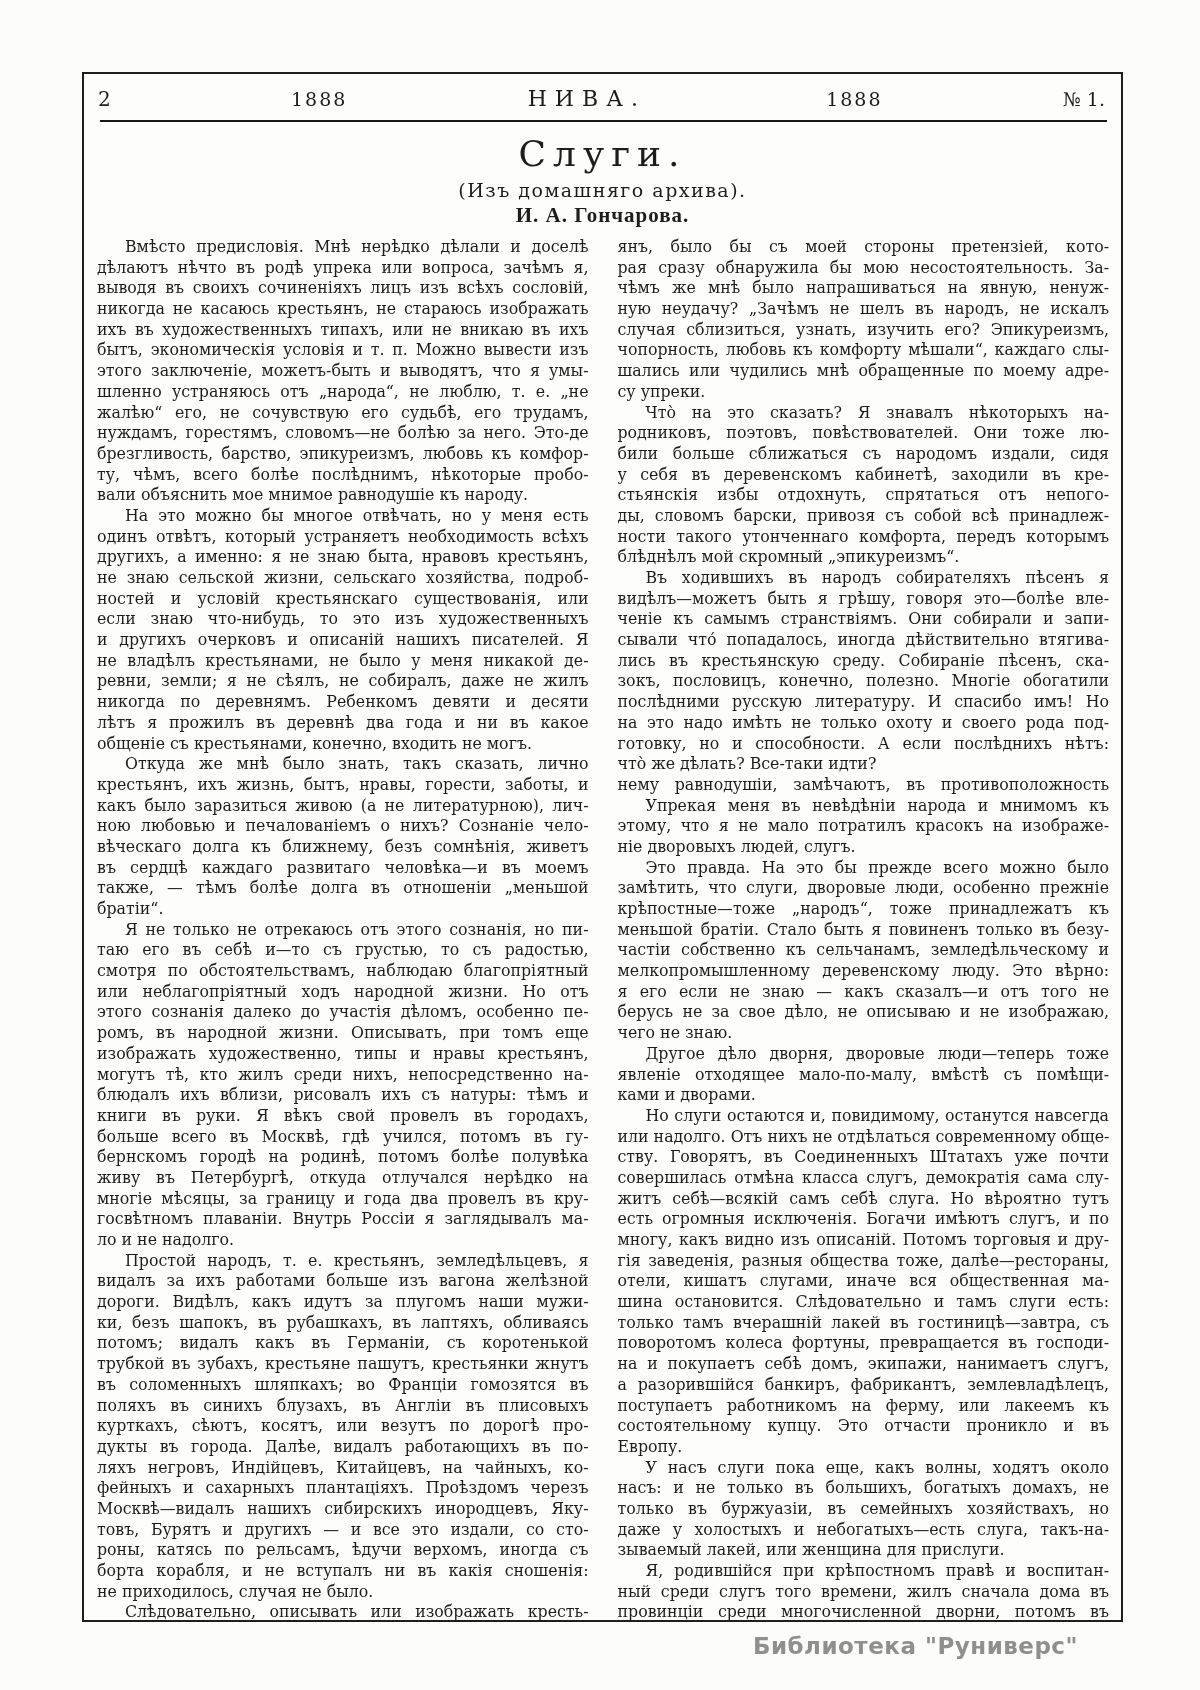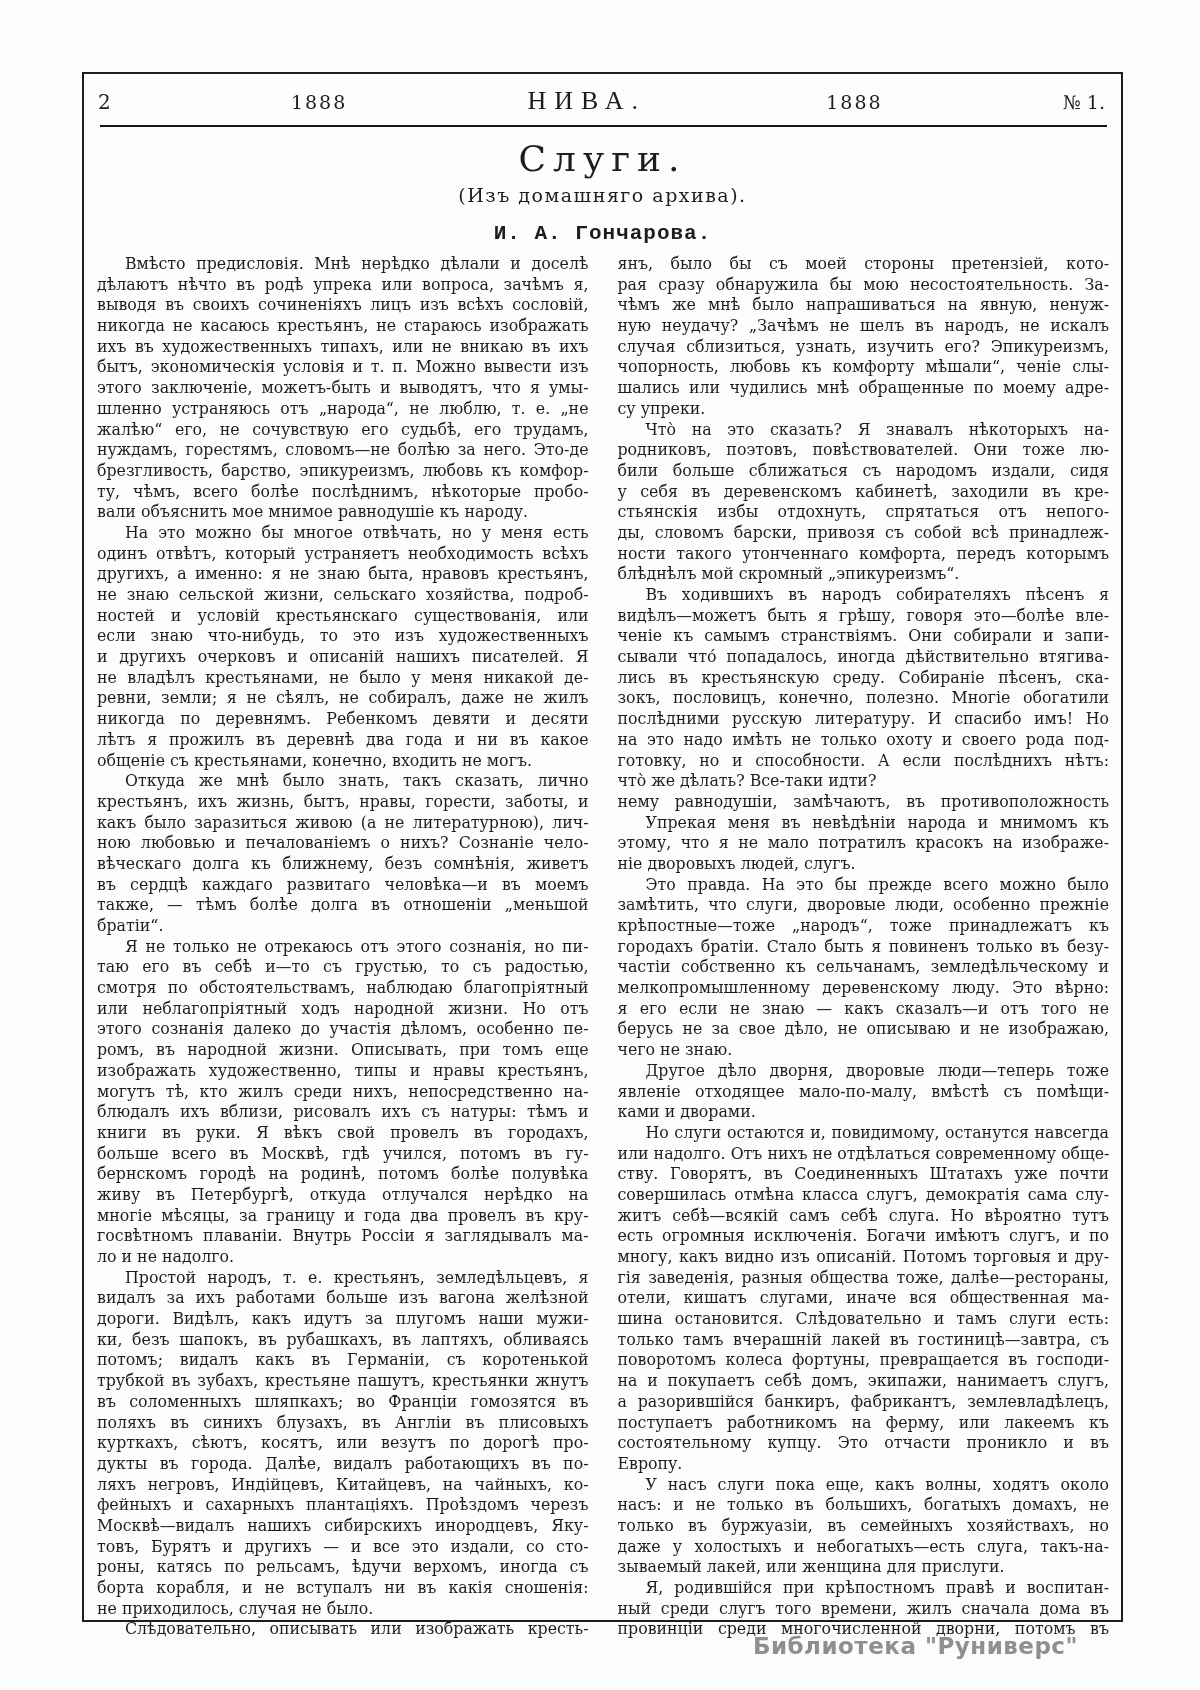--- a/index.html
+++ b/index.html
@@ -10,29 +10,29 @@
   }
   .frame {
     position:absolute; left:82px; top:72px; width:1041px; height:1550px;
     border:2px solid #1e1e1e; box-sizing:border-box; background:#fdfdfc;
   }
   .masthead-row {
     display:flex; justify-content:space-between; align-items:baseline;
     padding:12px 16px 0 14px; font-size:20px;
   }
   .masthead-row .year { font-size:19px; letter-spacing:2px;text-align:center; }
-  .masthead-title { font-size:26px; letter-spacing:8px; font-weight:500;font-family:Liberation Serif, serif; }
+  .masthead-title { font-size:22px; letter-spacing:8px; font-weight:500; }
   .issue-no { font-size:19px; }
   .header-rule { border:none; border-top:2.5px solid #161616; margin:9px 14px 0 16px; }
   .title-block { text-align:center; margin-top:10px; }
   .article-title { font-size:36px; letter-spacing:7px; line-height:44px; }
   .article-subtitle { font-size:19px; letter-spacing:1.5px; margin-top:3px; }
   .article-author {
-    font-family:Liberation Mono, monospace; font-weight:bold;
-    font-size:21px; letter-spacing:1px; margin-top:16px;
+    font-family:Liberation Serif, serif; font-weight:bold;
+    font-size:21px; letter-spacing:1px; margin-top:2px;
   }
   .cols { display:flex; gap:29px; padding:9px 12px 0 13px; }
   .col { flex:1 1 0; min-width:0; font-size:15.8px; overflow:hidden; }
   .para { margin:0; }
   .ln {
     line-height:20.7px; height:20.7px; overflow:hidden;
     text-align:justify; text-align-last:justify; white-space:nowrap;
   }
   .ln.last { text-align-last:left; }
   .ln.ind { text-indent:28px; }
@@ -146,21 +146,21 @@
             <div class="ln ind">Слѣдовательно, описывать или изображать кресть-</div>
           </div>
         </div>
       <div class="col" id="col-right">
           <div class="para">
             <div class="ln">янъ, было бы съ моей стороны претензіей, кото-</div>
             <div class="ln">рая сразу обнаружила бы мою несостоятельность. За-</div>
             <div class="ln">чѣмъ же мнѣ было напрашиваться на явную, ненуж-</div>
             <div class="ln">ную неудачу? „Зачѣмъ не шелъ въ народъ, не искалъ</div>
             <div class="ln">случая сблизиться, узнать, изучить его? Эпикуреизмъ,</div>
-            <div class="ln">чопорность, любовь къ комфорту мѣшали“, ченіе слы-</div>
+            <div class="ln">чопорность, любовь къ комфорту мѣшали“, каждаго слы-</div>
             <div class="ln">шались или чудились мнѣ обращенные по моему адре-</div>
             <div class="ln last">су упреки.</div>
           </div>
           <div class="para">
             <div class="ln ind">Что̀ на это сказать? Я знавалъ нѣкоторыхъ на-</div>
             <div class="ln">родниковъ, поэтовъ, повѣствователей. Они тоже лю-</div>
             <div class="ln">били больше сближаться съ народомъ издали, сидя</div>
             <div class="ln">у себя въ деревенскомъ кабинетѣ, заходили въ кре-</div>
             <div class="ln">стьянскія избы отдохнуть, спрятаться отъ непого-</div>
             <div class="ln">ды, словомъ барски, привозя съ собой всѣ принадлеж-</div>
@@ -182,21 +182,21 @@
           <div class="para">
             <div class="ln">нему равнодушіи, замѣчаютъ, въ противоположность</div>
             <div class="ln ind">Упрекая меня въ невѣдѣніи народа и мнимомъ къ</div>
             <div class="ln">этому, что я не мало потратилъ красокъ на изображе-</div>
             <div class="ln last">ніе дворовыхъ людей, слугъ.</div>
           </div>
           <div class="para">
             <div class="ln ind">Это правда. На это бы прежде всего можно было</div>
             <div class="ln">замѣтить, что слуги, дворовые люди, особенно прежніе</div>
             <div class="ln">крѣпостные—тоже „народъ“, тоже принадлежатъ къ</div>
-            <div class="ln">городахъ братіи. Стало быть я повиненъ только въ безу-</div>
+            <div class="ln">меньшой братіи. Стало быть я повиненъ только въ безу-</div>
             <div class="ln">частіи собственно къ сельчанамъ, земледѣльческому и</div>
             <div class="ln">мелкопромышленному деревенскому люду. Это вѣрно:</div>
             <div class="ln">я его если не знаю — какъ сказалъ—и отъ того не</div>
             <div class="ln">берусь не за свое дѣло, не описываю и не изображаю,</div>
             <div class="ln last">чего не знаю.</div>
           </div>
           <div class="para">
             <div class="ln ind">Другое дѣло дворня, дворовые люди—теперь тоже</div>
             <div class="ln">явленіе отходящее мало-по-малу, вмѣстѣ съ помѣщи-</div>
             <div class="ln last">ками и дворами.</div>

